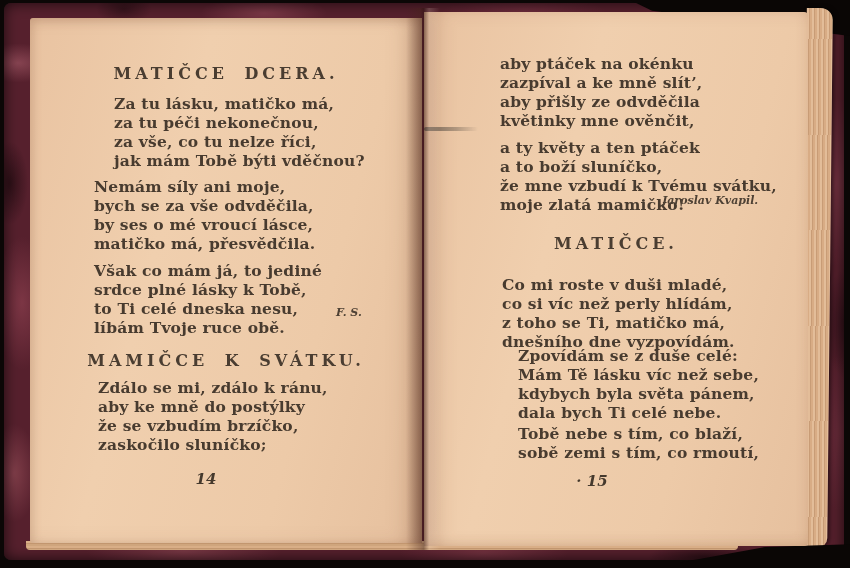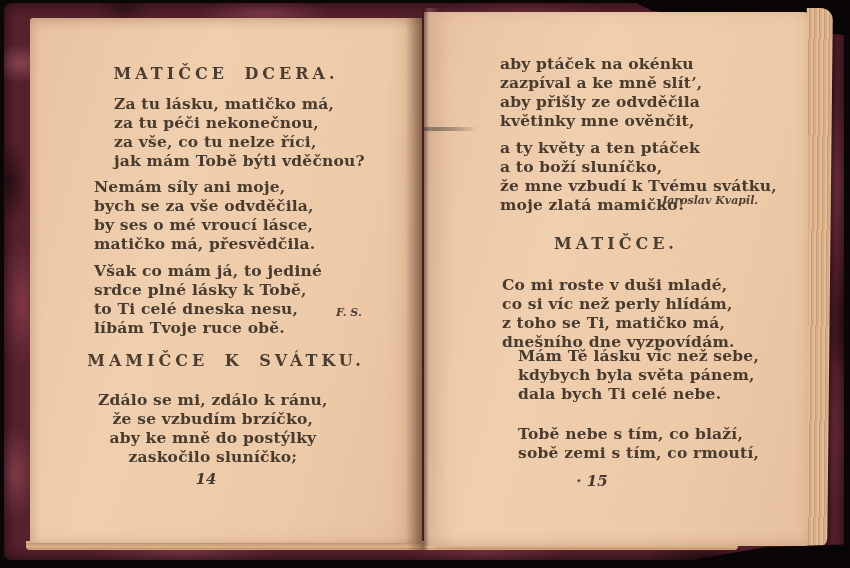--- a/index.html
+++ b/index.html
@@ -132,24 +132,24 @@
     <div class="line">Však co mám já, to jediné</div>
     <div class="line">srdce plné lásky k Tobě,</div>
     <div class="line">to Ti celé dneska nesu,</div>
     <div class="line">líbám Tvoje ruce obě.</div>
   </div>
 
   <div class="attribution" style="top:288px;left:306px;">F. S.</div>
 
   <div class="poem-title" style="top:333px;">MAMIČCE K SVÁTKU.</div>
 
-  <div class="stanza" style="top:372px;left:68px;text-align:center;">
+  <div class="stanza" style="top:360px;left:68px;">
     <div class="line">Zdálo se mi, zdálo k ránu,</div>
+    <div class="line">aby ke mně do postýlky</div>
     <div class="line">že se vzbudím brzíčko,</div>
-    <div class="line">aby ke mně do postýlky</div>
     <div class="line">zaskočilo sluníčko;</div>
   </div>
 
   <div class="page-number pn-left" style="top:452px;">14</div>
 </div>
 
 <div class="page page-right">
   <div class="stanza" style="top:42px;left:76px;">
     <div class="line">aby ptáček na okénku</div>
     <div class="line">zazpíval a ke mně slít’,</div>
@@ -171,20 +171,21 @@
   <div class="poem-title" style="top:222px;">MATIČCE.</div>
 
   <div class="stanza" style="top:254px;left:78px;margin-top:9px;">
     <div class="line">Co mi roste v duši mladé,</div>
     <div class="line">co si víc než perly hlídám,</div>
     <div class="line">z toho se Ti, matičko má,</div>
     <div class="line">dnešního dne vyzpovídám.</div>
   </div>
 
   <div class="stanza" style="top:334px;left:94px;">
+    <div class="line">Zpovídám se z duše celé:</div>
     <div class="line">Mám Tě lásku víc než sebe,</div>
     <div class="line">kdybych byla světa pánem,</div>
     <div class="line">dala bych Ti celé nebe.</div>
   </div>
 
   <div class="stanza" style="top:412px;left:94px;">
     <div class="line">Tobě nebe s tím, co blaží,</div>
     <div class="line">sobě zemi s tím, co rmoutí,</div>
   </div>
 

